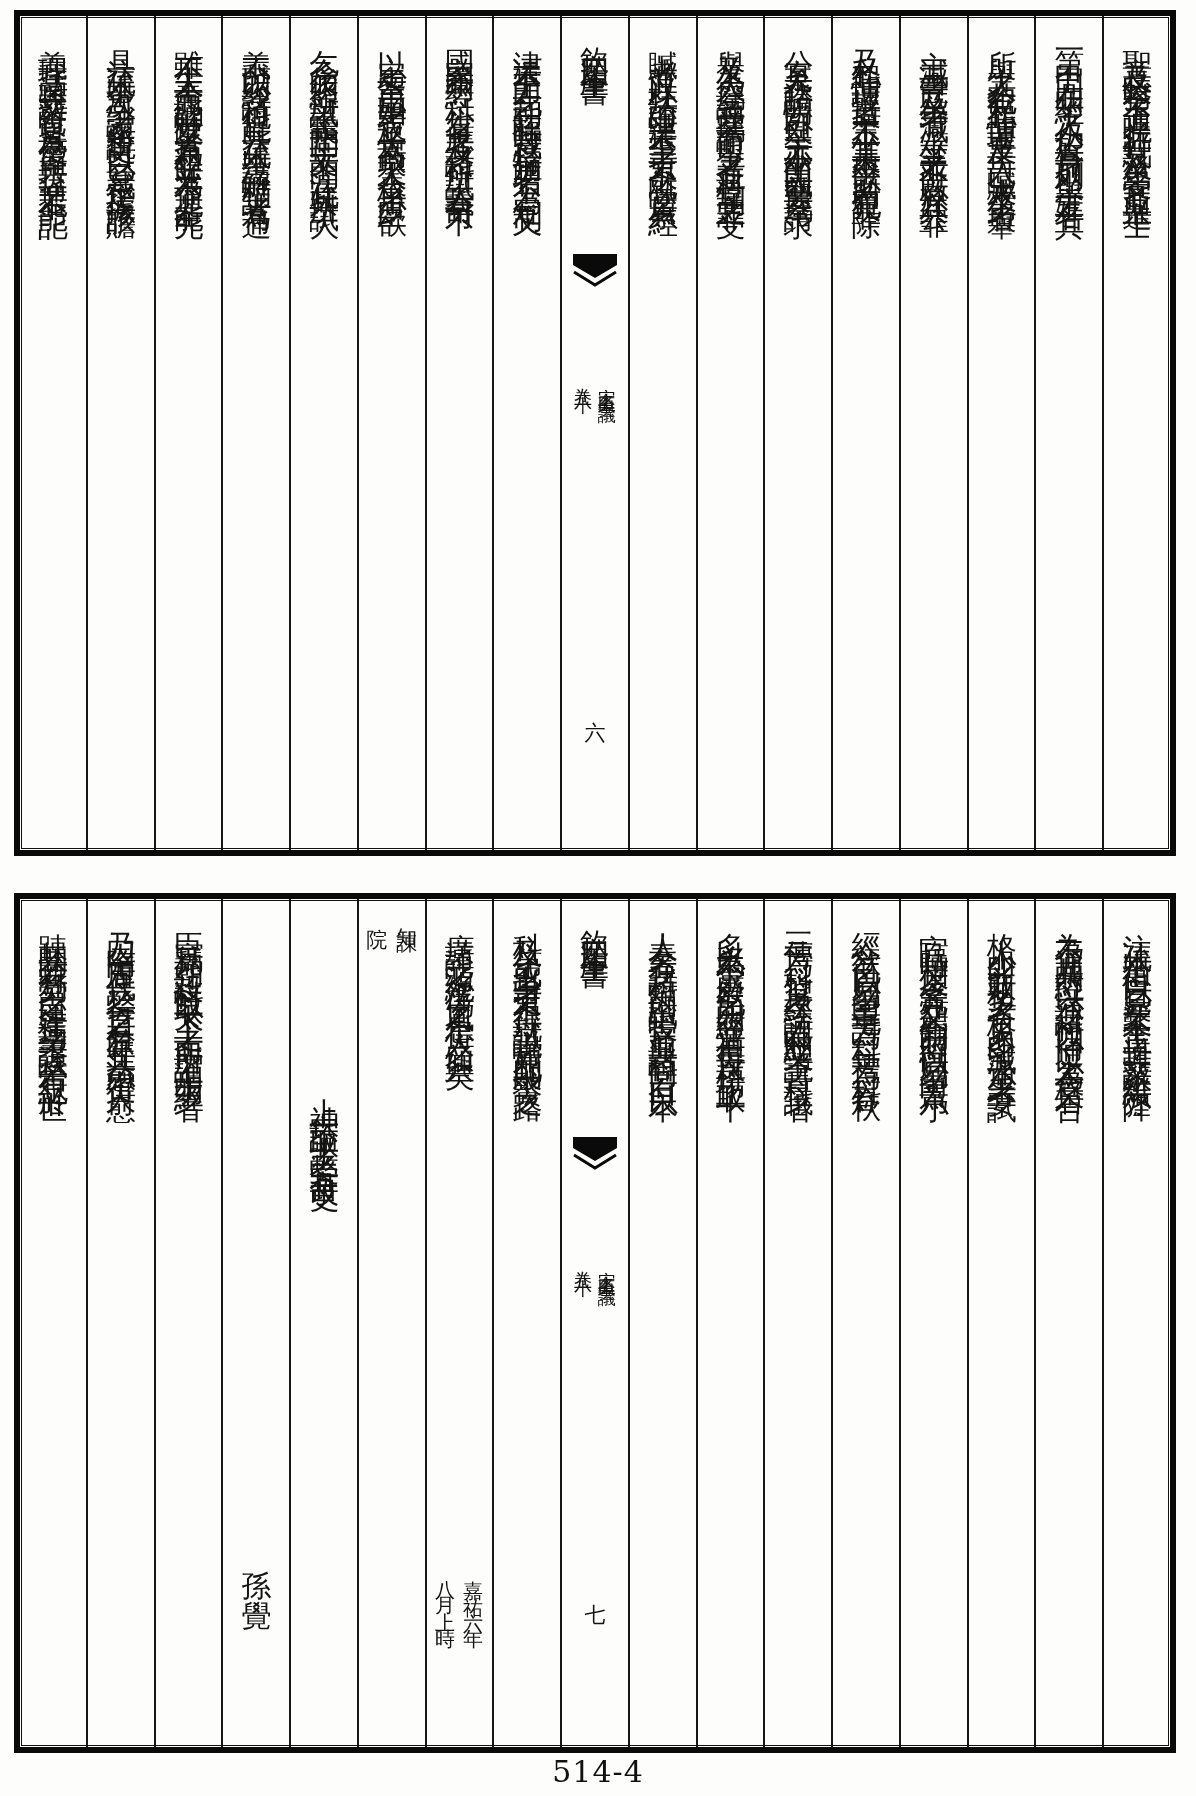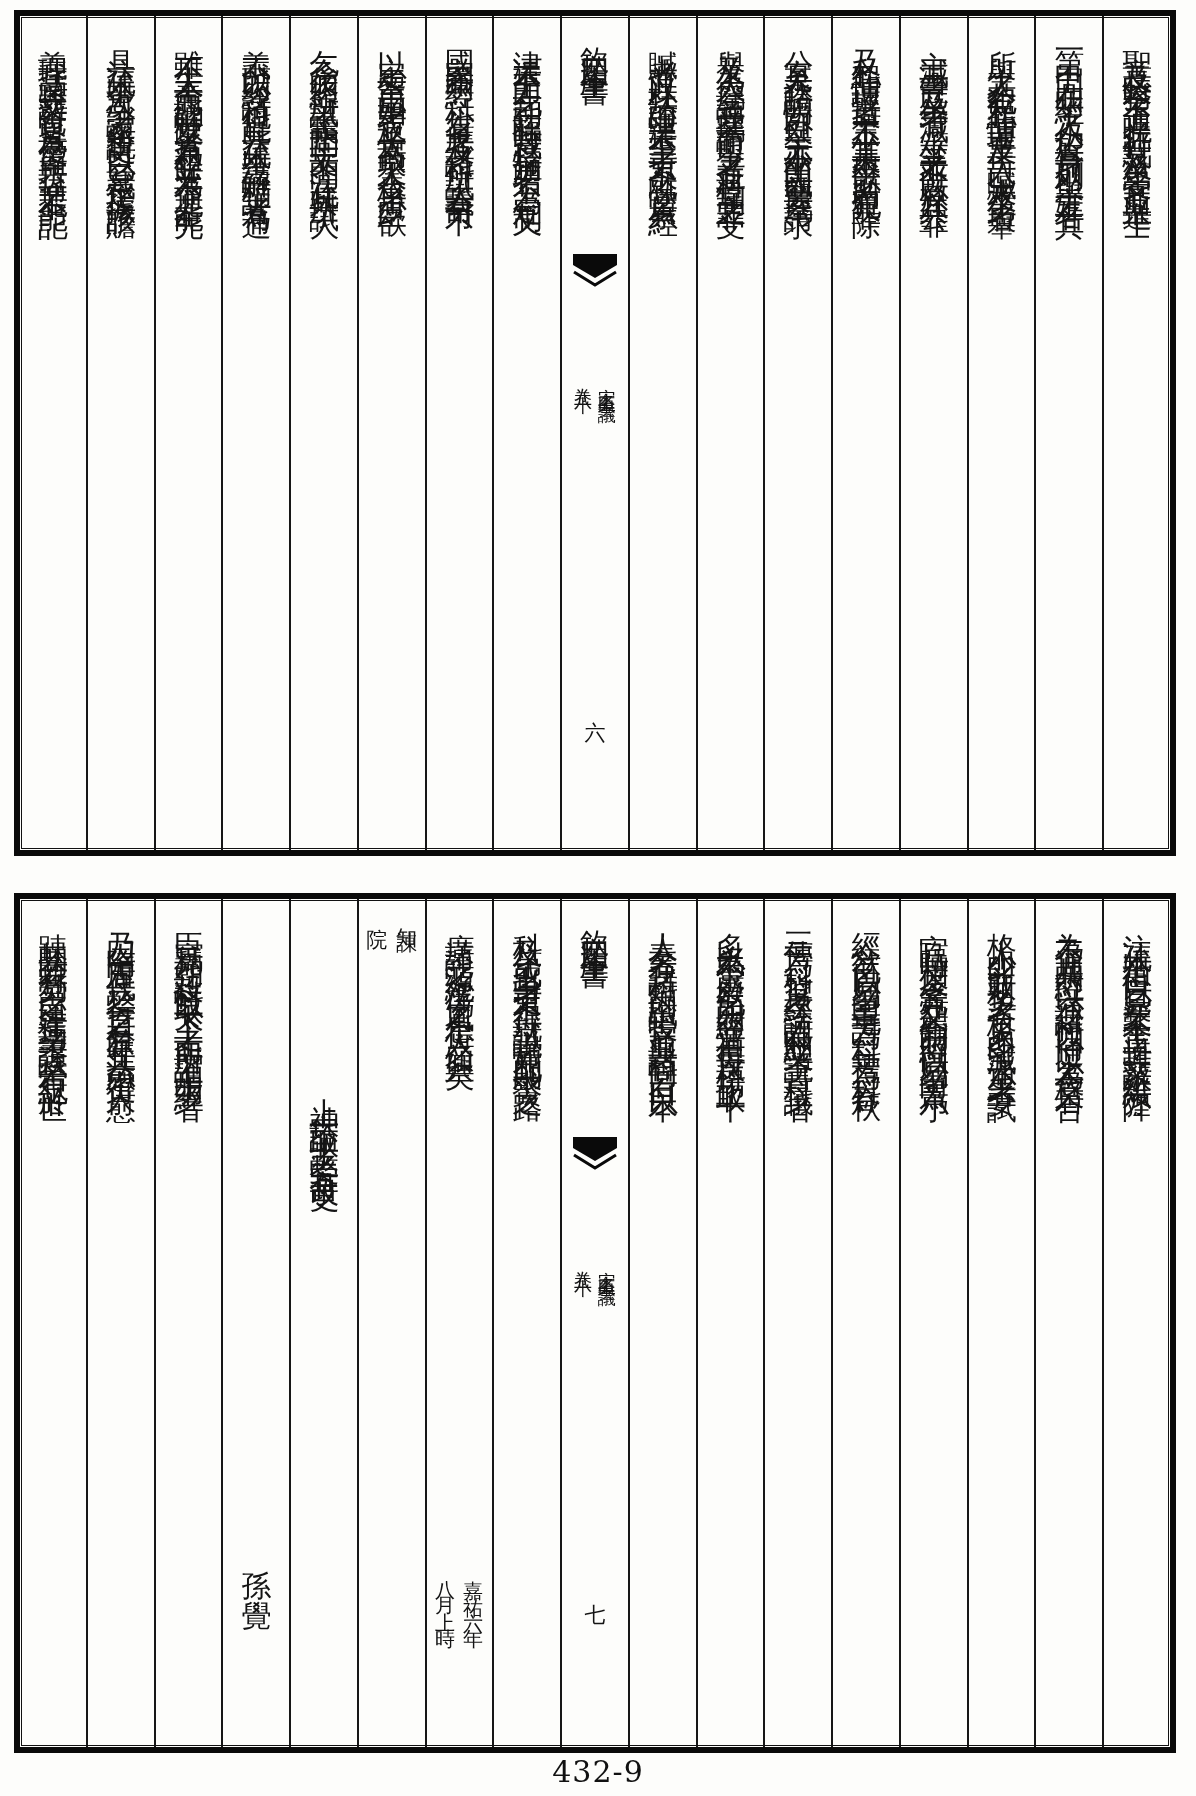--- a/index.html
+++ b/index.html
@@ -182,14 +182,14 @@
           <span class="vtext">臣竊見朝廷設科以取天下之士而所謂進士明經者</span>
         </div>
         <div class="col">
           <span class="vtext">乃因隋唐五代之獘行之百有餘年其法愈密得人愈</span>
         </div>
         <div class="col">
           <span class="vtext">踈其間雖有勞烈之臣建造功業謀謨卓犖有紀於世</span>
         </div>
       </div>
   </div>
-  <div class="plate-label">432-9</div>
+  <div class="plate-label">514-4</div>
 </div>
 
 </body></html>

